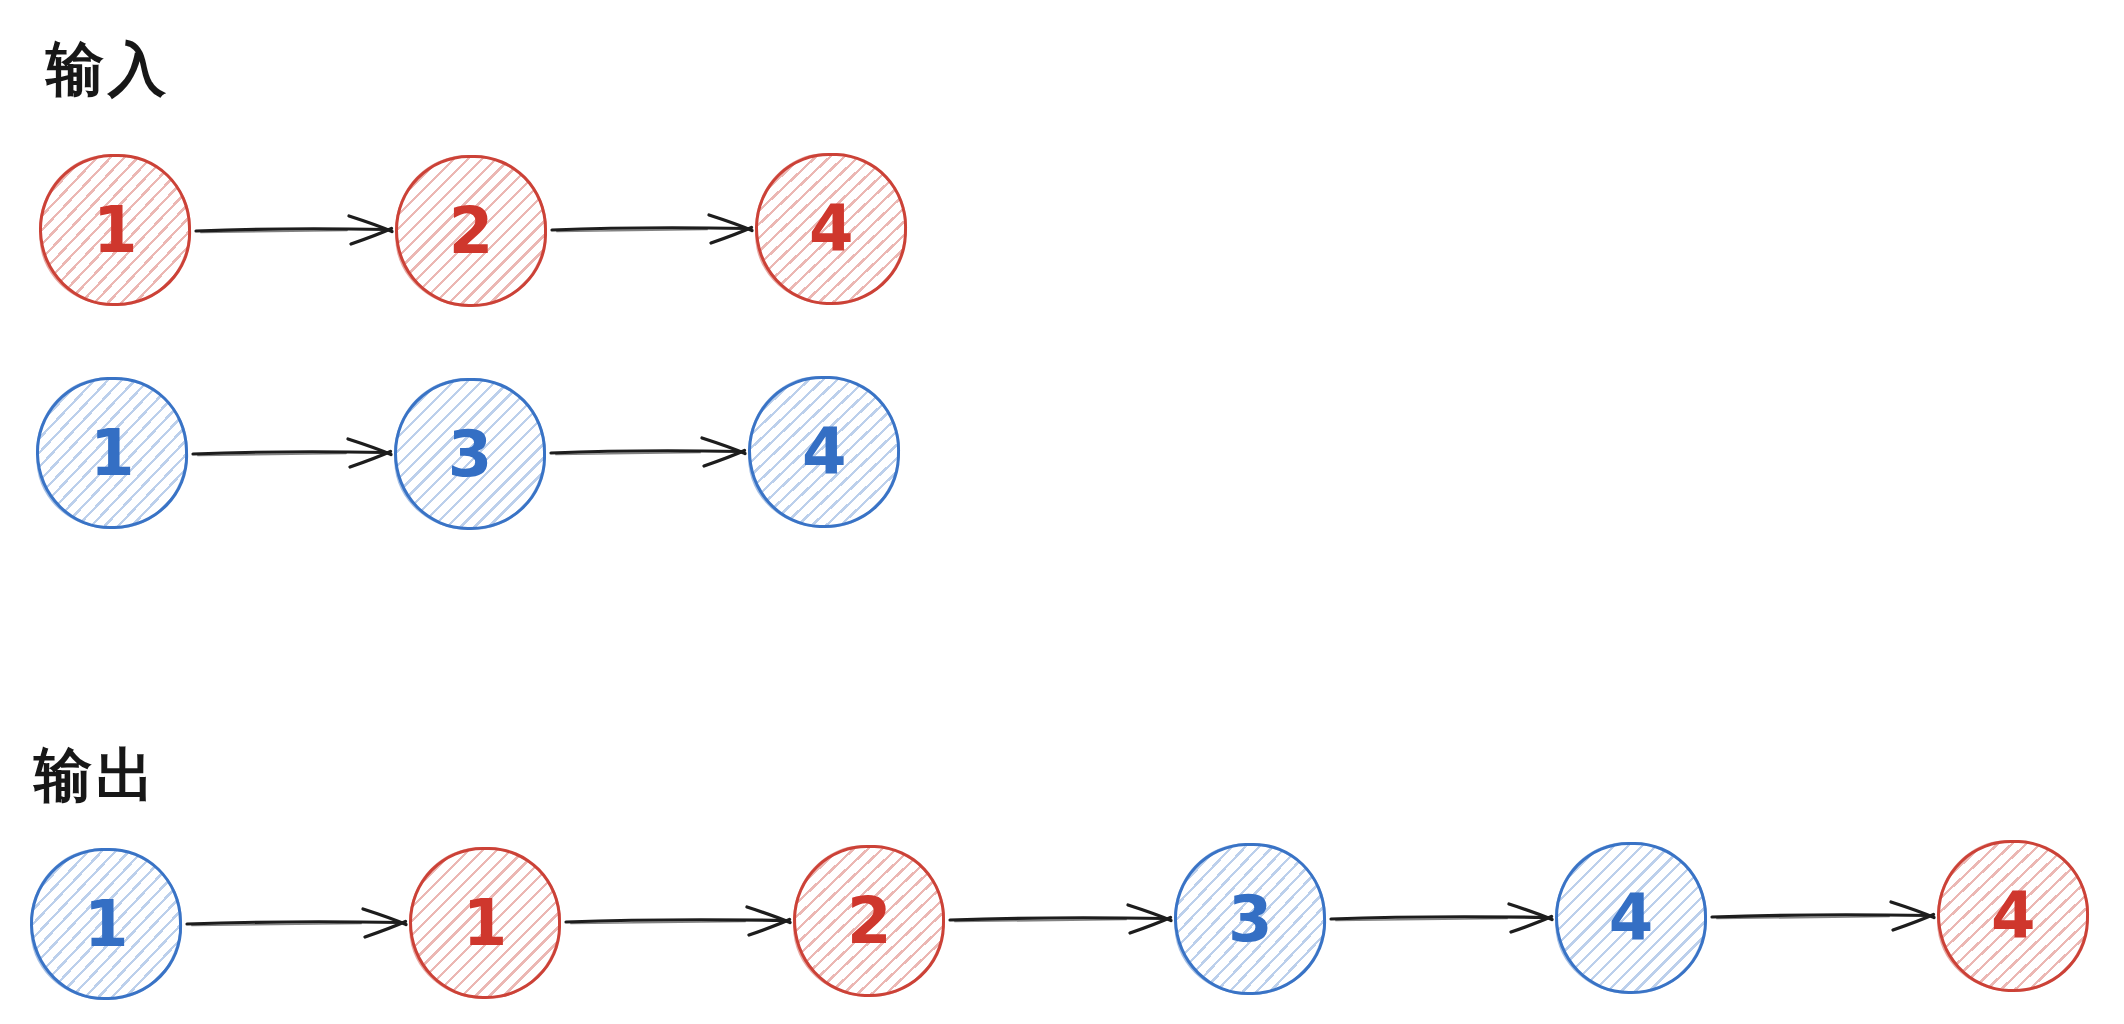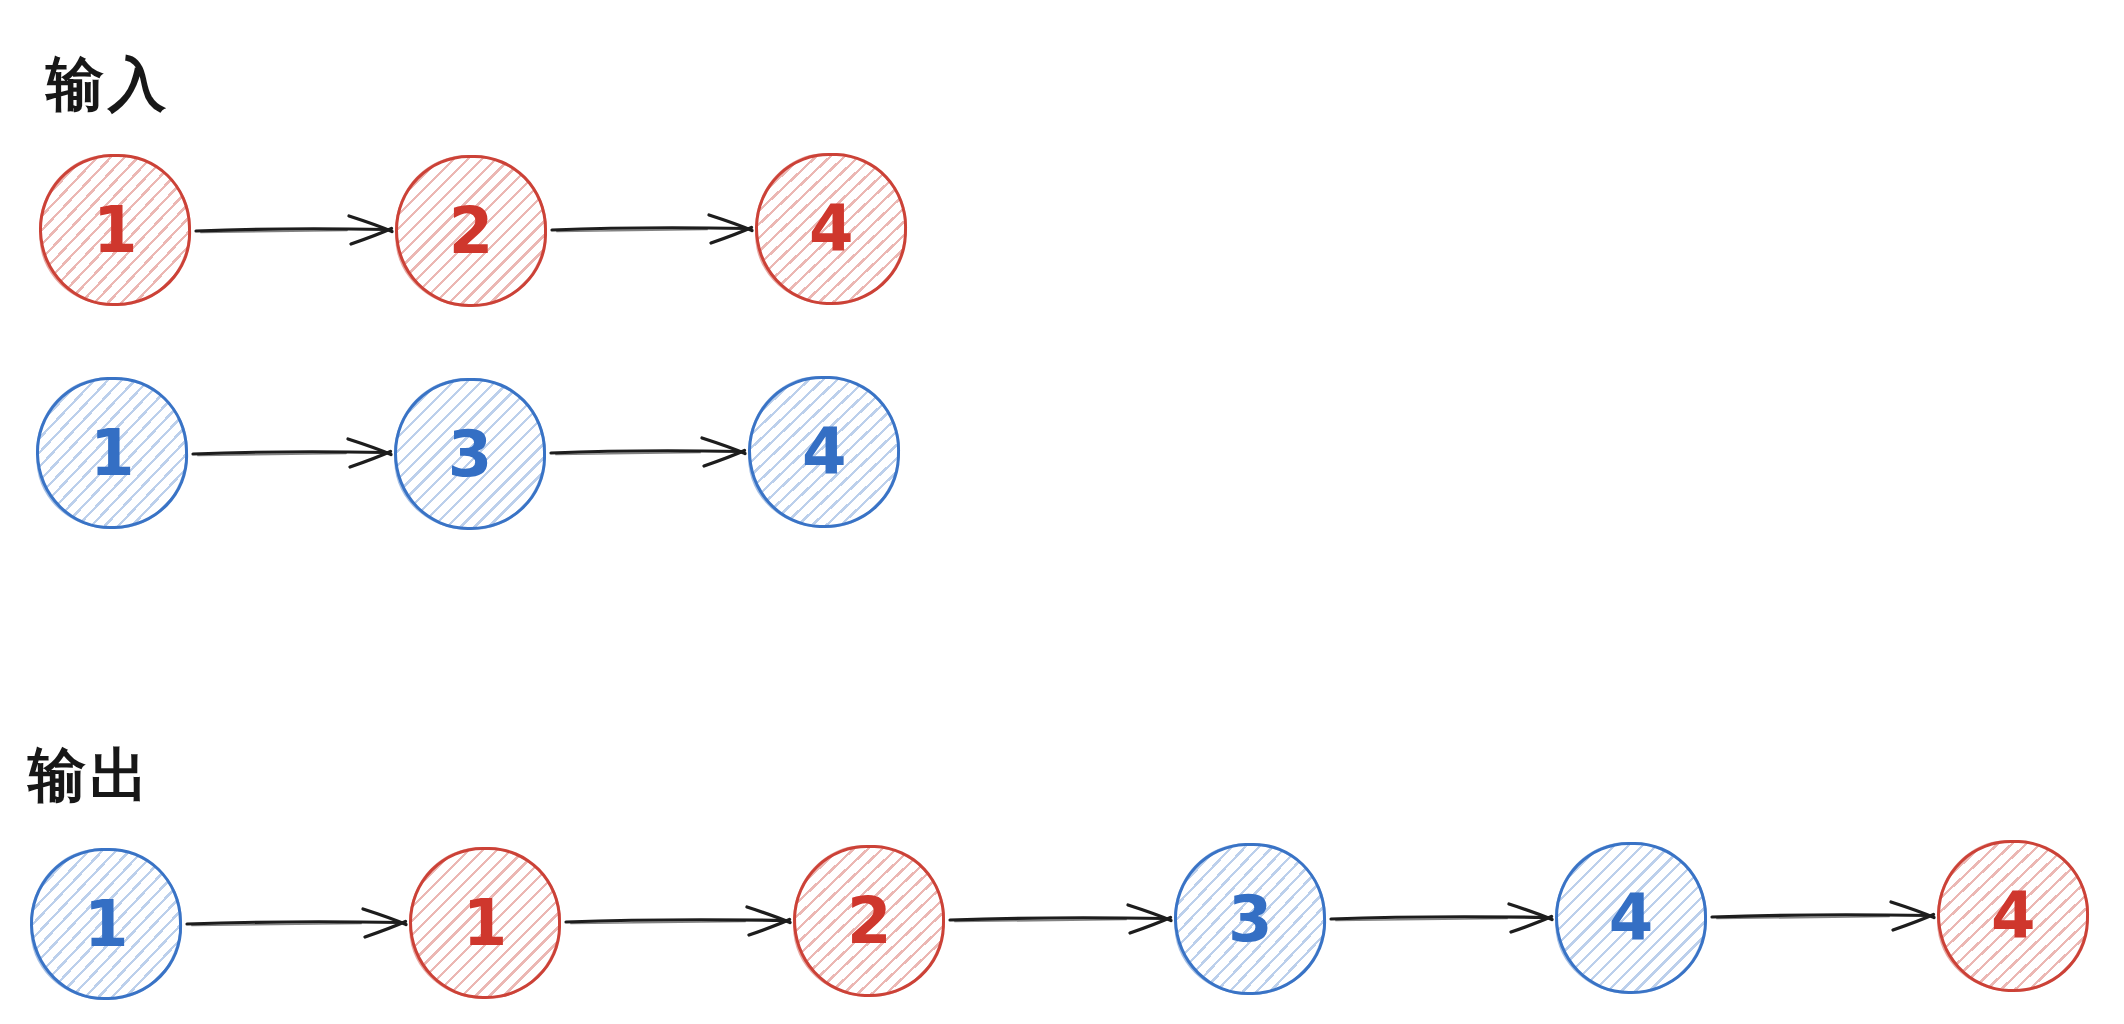--- a/index.html
+++ b/index.html
@@ -13,22 +13,22 @@
 
   .section-title{
     position:absolute;
     font-size:58px;
     font-weight:800;
     letter-spacing:4px;
     color:var(--title,#171717);
     line-height:1;
     user-select:none;
   }
-  #title-input{left:46px;top:40px;margin-top:15px;}
-  #title-output{left:28px;top:746px;}
+  #title-input{left:46px;top:40px;}
+  #title-output{left:34px;top:746px;}
 
   .node{
     position:absolute;
     width:152px;height:152px;
     box-sizing:border-box;
     border:3.6px solid currentColor;
     border-radius:50% 49% 51% 50% / 51% 50% 49% 52%;
     display:flex;align-items:center;justify-content:center;
   }
   .node::after{ 

